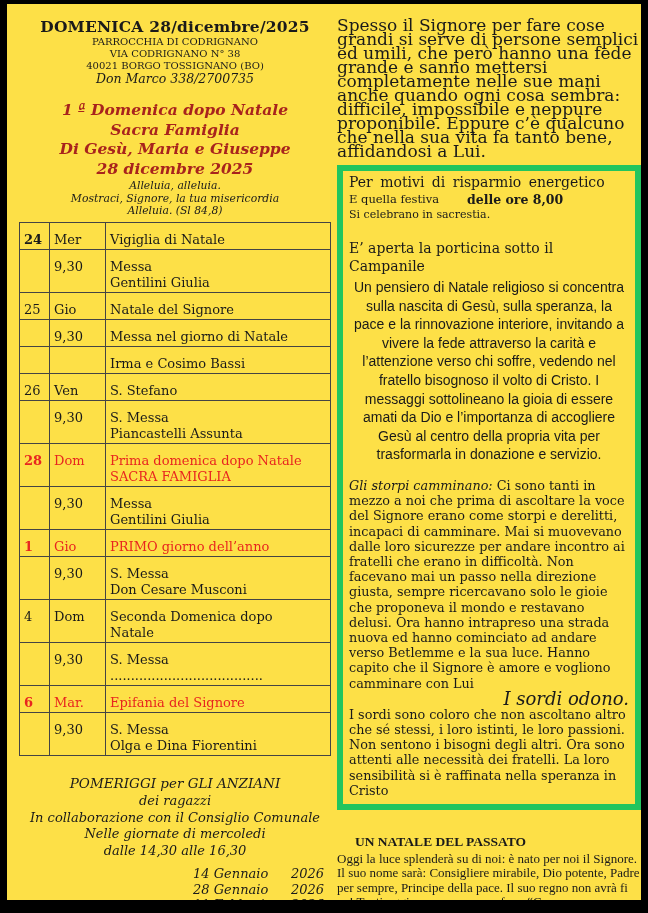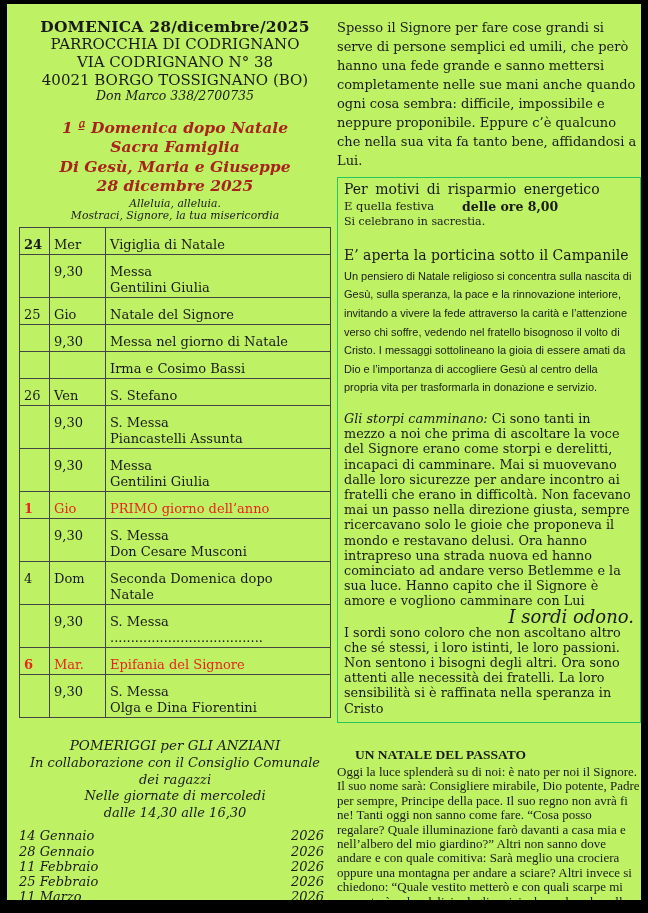--- a/index.html
+++ b/index.html
@@ -1,21 +1,21 @@
 <!DOCTYPE html>
 <html style="--red-accent: #e8251f; --title-red: #a8231d;"><head>
 <meta charset="utf-8">
 <style>
   * { margin: 0; padding: 0; box-sizing: border-box; }
   html, body { background: #fff; }
   .page {
     position: relative;
     width: 648px;
     height: 913px;
-    background: #bef264;
+    background: #fde047;
     border-left: 7px solid #000;
     border-right: 7px solid #000;
     border-top: 4px solid #000;
     border-bottom: 13px solid #000;
     overflow: hidden;
     font-family: "DejaVu Serif", serif;
     color: #1a1a1a;
   }
   .col-left {
     position: absolute;
@@ -23,21 +23,21 @@
     width: 312px;
   }
   .col-right {
     position: absolute;
     left: 330px; top: 14px;
     width: 304px;
   }
   
   .hdr { text-align: center; line-height: 1.18; }
   .hdr-l1 { font-weight: bold; font-size: 15.5px; letter-spacing: .2px; }
-  .hdr-l2, .hdr-l3, .hdr-l4 { font-size: 15px; }
+  .hdr-l2, .hdr-l3, .hdr-l4 { font-size: 10px; }
   .hdr-l5 { font-size: 12.5px; font-style: italic; }
   .feast { text-align: center; margin-top: 14px; line-height: 1.25; }
   .feast div { font-weight: bold; font-style: italic; font-size: 15.5px; color: var(--title-red, #a8231d); }
   .antiphon { text-align: center; font-style: italic; font-size: 10.8px; line-height: 1.18; margin-top: 2px; }
   table.sched {
     border-collapse: collapse;
     width: 100%;
     margin-top: 4px;
     font-size: 13px;
   }
@@ -48,37 +48,37 @@
     line-height: 16px;
     white-space: pre-line;
   }
   td.c-day  { width: 30px; }
   td.c-slot { width: 56px; }
   tr.red-row td { color: var(--red-accent, #e8251f); }
   td.b { font-weight: bold; }
   .anziani { text-align: center; font-style: italic; margin-top: 19px; font-size: 13px; line-height: 1.3; }
   .anziani .t1 { font-size: 13.5px; }
   .dates { margin-top: 6px; font-style: italic; font-size: 13px; line-height: 1.18; }
-  .dates .drow { display: flex; justify-content: space-between; gap: 24px; }
+  .dates .drow { display: flex; justify-content: flex-end; gap: 6px; }
   .dates .dname { width: 92px; text-align: left; }
   .dates .dyear { width: 40px; text-align: left; }
   
-  .p-serif { font-size: 13px; line-height: 19px; }
+  .p-serif { font-size: 17px; line-height: 14px; }
   .infobox {
-    border: 1px solid #22c55e;
+    border: 6px solid #22c55e;
     margin-top: 7px;
     padding: 3px 6px 6px 6px;
   }
   .ib-title { font-size: 14px; line-height: 1.25; word-spacing: 3px; }
   .ib-mass { font-size: 11.5px; line-height: 1.35; display: flex; }
   .ib-mass .lead { display: inline-block; width: 118px; font-weight: normal; }
   .ib-mass .hours { font-weight: bold; font-size: 12.5px; }
   .ib-small { font-size: 11px; line-height: 1.3; }
   .ib-door { font-size: 14px; line-height: 1.3; margin-top: 16px; }
-  .ib-sans { font-family: "Liberation Sans", sans-serif; font-size: 11px; line-height: 18.6px; margin-top: 3px; }
+  .ib-sans { font-family: "Liberation Sans", sans-serif; font-size: 14px; line-height: 18.6px; margin-top: 3px; text-align: center; }
   .storpi { margin-top: 14px; font-size: 12.8px; line-height: 15.2px; }
   .storpi .lead { font-weight: normal; font-style: italic; }
   .sordi-head { text-align: right; font-weight: normal; font-style: italic; font-size: 18px; line-height: 16px; }
   .sordi { font-size: 12.8px; line-height: 15.2px; }
   .natale { margin-top: 24px; }
   .natale-h { font-family: "Liberation Serif", serif; font-weight: bold; font-size: 13.5px; padding-left: 18px; margin-bottom: 2px; }
   .natale-p { font-family: "Liberation Serif", serif; font-size: 13px; line-height: 14.4px; }
 </style>
 </head>
 <body>
@@ -97,20 +97,21 @@
     <div class="feast">
       <div>1 ª Domenica dopo Natale</div>
       <div>Sacra Famiglia</div>
       <div>Di Gesù, Maria e Giuseppe</div>
       <div>28 dicembre 2025</div>
     </div>
 
     <div class="antiphon">
       <div>Alleluia, alleluia.</div>
       <div>Mostraci, Signore, la tua misericordia</div>
+      <div>Alleluia. (Sl 84,8)</div>
     </div>
 
     <table class="sched">
       <tbody>
         <tr>
           <td class="c-day b">24</td>
           <td class="c-slot">Mer</td>
           <td>Vigiglia di Natale</td>
         </tr>
         <tr>
@@ -137,20 +138,26 @@
         <tr>
           <td class="c-day">26</td>
           <td class="c-slot">Ven</td>
           <td>S. Stefano</td>
         </tr>
         <tr>
           <td class="c-day"></td>
           <td class="c-slot">9,30</td>
           <td>S. Messa
 Piancastelli Assunta</td>
+        </tr>
+        <tr class="red-row">
+          <td class="c-day b">28</td>
+          <td class="c-slot">Dom</td>
+          <td>Prima domenica dopo Natale
+SACRA FAMIGLIA</td>
         </tr>
         <tr>
           <td class="c-day"></td>
           <td class="c-slot">9,30</td>
           <td>Messa
 Gentilini Giulia</td>
         </tr>
         <tr class="red-row">
           <td class="c-day b">1</td>
           <td class="c-slot">Gio</td>
@@ -183,22 +190,22 @@
           <td class="c-day"></td>
           <td class="c-slot">9,30</td>
           <td>S. Messa
 Olga e Dina Fiorentini</td>
         </tr>
       </tbody>
     </table>
 
     <div class="anziani">
       <div class="t1">POMERIGGI per GLI ANZIANI</div>
+      <div>dei ragazzi</div>
       <div>In collaborazione con il Consiglio Comunale</div>
-      <div>dei ragazzi</div>
       <div>Nelle giornate di mercoledi</div>
       <div>dalle 14,30 alle 16,30</div>
     </div>
 
     <div class="dates">
       <div class="drow">
           <span class="dname">14 Gennaio</span>
           <span class="dyear">2026</span>
         </div>
       <div class="drow">

